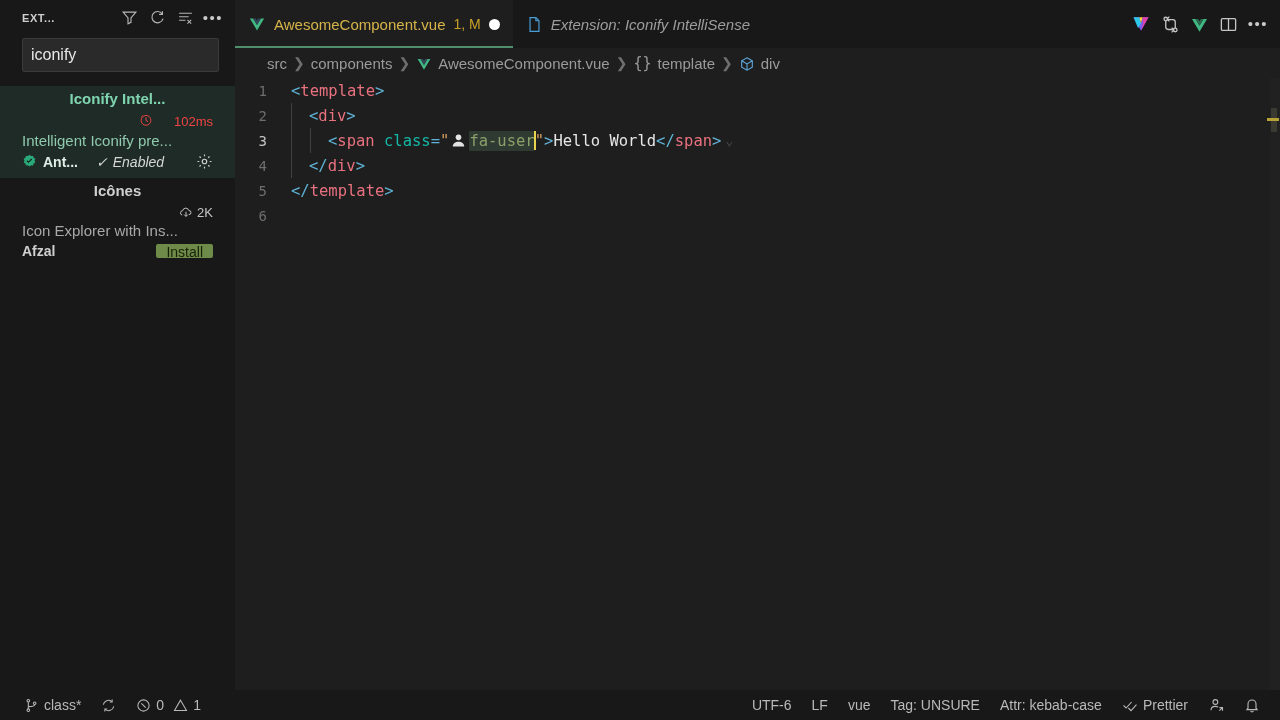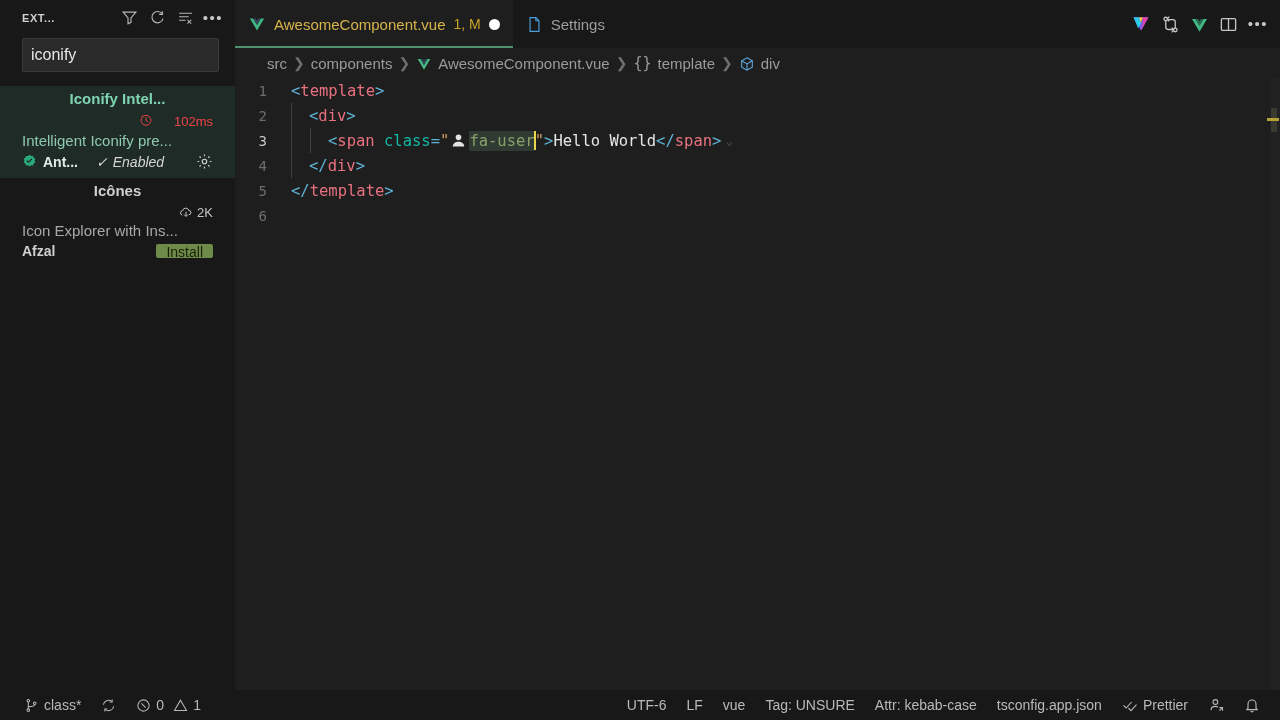--- a/index.html
+++ b/index.html
@@ -292,30 +292,30 @@
               <svg width="18" height="18" viewBox="0 0 24 24" fill="none">
                 <path d="M2.5 4.5h4.2L12 13.4l5.3-8.9h4.2L12 20.5z" fill="#41b883"></path>
                 <path d="M7 4.5h3.2L12 7.6l1.8-3.1H17L12 13z" fill="#35495e"></path>
               </svg>
             </span>
             <span class="tab-label">AwesomeComponent.vue</span>
             <span class="tab-badge">1, M</span>
             <span class="dirty-dot"></span>
           </div>
 
-
-          <div class="tab">
+          <div class="tab preview">
             <span class="tab-icon">
               <svg width="17" height="17" viewBox="0 0 16 16" fill="none" stroke="#4a9fd8" stroke-width="1.1">
                 <path d="M9.3 1.6H3.8v12.8h8.4V4.5z"></path>
                   <path d="M9.3 1.6v2.9h2.9"></path>
               </svg>
             </span>
-            <span class="tab-label">Settings</span>
-          </div>
+            <span class="tab-label">Extension: Iconify IntelliSense</span>
+          </div>
+
 
         </div>
 
         <div class="tabbar-actions">
           <span class="tba">
             <svg width="20" height="20" viewBox="0 0 24 24">
               <path d="M3 4h7l2 7 2-7h7l-9 16z" fill="#7a5cf0"></path>
               <path d="M3 4h7l2 7-3.5 6z" fill="#2ec7e8"></path>
               <path d="M14 4h7l-9 16 2.5-9z" fill="#e040a8"></path>
               <path d="M10 4h4l-2 7z" fill="#ffd23f"></path>
@@ -472,21 +472,20 @@
         <span>1</span>
       </div>
     </div>
 
     <div class="sb-right">
       <div class="sb-cell">UTF-6</div>
       <div class="sb-cell">LF</div>
       <div class="sb-cell">vue</div>
       <div class="sb-cell">Tag: UNSURE</div>
       <div class="sb-cell">Attr: kebab-case</div>
-      <div class="sb-cell">tsconfig.app.json</div>
       <div class="sb-cell">
         <span class="sb-icon">
           <svg width="16" height="16" viewBox="0 0 16 16" fill="none" stroke="currentColor" stroke-width="1.1">
             <path d="M1.5 8.4l2.6 2.6L9.6 5"></path>
               <path d="M6.4 11l2.6 2.6 5.5-6"></path>
           </svg>
         </span>
         <span>Prettier</span>
       </div>
       <div class="sb-cell">

